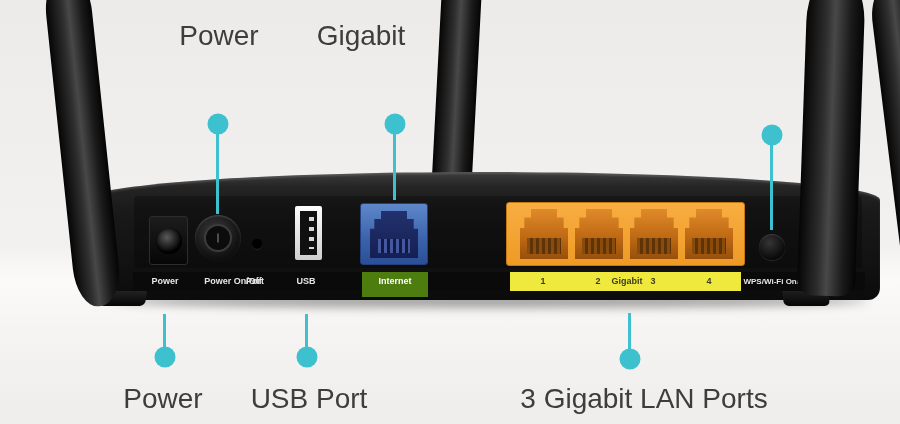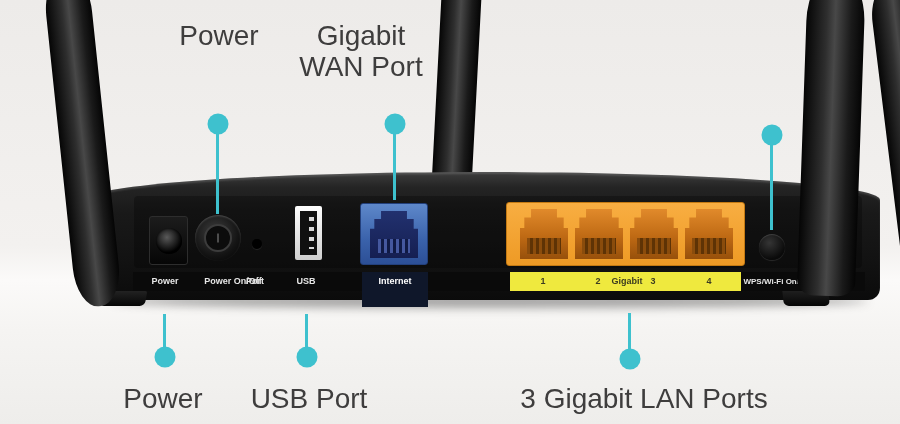--- a/index.html
+++ b/index.html
@@ -46,21 +46,21 @@
     clip-path:polygon(23% 0,77% 0,77% 17%,91% 17%,91% 38%,100% 38%,100% 100%,0 100%,0 38%,9% 38%,9% 17%,23% 17%);
     background:linear-gradient(180deg,#e18a2b 0%,#bf6a14 55%,#97500b 100%);}
   .lan-port .pins{position:absolute;left:15%;right:15%;bottom:10%;height:32%;background:repeating-linear-gradient(90deg,#8a4c0c 0 3px,#5e3305 3px 6px);}
   #lan-port-1{left:13px;} #lan-port-2{left:68px;} #lan-port-3{left:123px;} #lan-port-4{left:178px;}
   #wps-button{position:absolute;left:759px;top:234px;width:26px;height:26px;border-radius:50%;z-index:3;
     background:radial-gradient(circle at 40% 34%,#353535,#0a0a0a 70%);box-shadow:0 1px 1px rgba(255,255,255,.12),inset 0 1px 1px rgba(255,255,255,.15);}
   
   #label-strip{position:absolute;left:133px;top:272px;width:732px;height:19px;background:#0a0a0a;z-index:3;}
   .strip-label{position:absolute;transform:translateX(-50%);font-size:9px;font-weight:bold;color:#e6e6e6;line-height:19px;white-space:nowrap;}
   #sl-power{left:32px;} #sl-ponoff{left:100px;} #sl-reset{left:122px;} #sl-usb{left:173px;}
-  #internet-chip{position:absolute;left:229px;top:0;width:66px;height:35px;background:#0f172a;}
+  #internet-chip{position:absolute;left:229px;top:0;width:66px;height:25px;background:#4d7c0f;}
   #internet-chip .strip-label{left:50%;color:#fff;}
   #ethernet-chip{position:absolute;left:377px;top:0;width:231px;height:19px;background:#efe93e;}
   #ethernet-chip .strip-label{color:#3c3c20;font-weight:bold;}
   #sl-eth1{left:33px;} #sl-eth2{left:88px;} #sl-ethword{left:117px;} #sl-eth3{left:143px;} #sl-eth4{left:199px;}
   #sl-wps{left:644px;font-size:8px;}
   
   .co-line{position:absolute;width:3px;background:#3EC1CE;z-index:5;}
   .co-dot{position:absolute;width:21px;height:21px;border-radius:50%;background:#3EC1CE;transform:translate(-50%,-50%);z-index:5;}
   #co-ponoff-line{left:216px;top:134px;height:80px;} #co-ponoff-dot{left:218px;top:124px;}
   #co-wan-line{left:393px;top:134px;height:66px;}   #co-wan-dot{left:395px;top:124px;}
@@ -150,19 +150,18 @@
   <div class="co-line" id="co-usb-line"></div>
   <div class="co-dot" id="co-usb-dot"></div>
   <div class="co-line" id="co-lan-line"></div>
   <div class="co-dot" id="co-lan-dot"></div>
 
   <div class="big-label" id="lbl-ponoff">
     <div>Power</div>
   </div>
   <div class="big-label" id="lbl-wan">
     <div>Gigabit</div>
-    <div>WAN Port</div>
   </div>
   <div class="big-label" id="lbl-power">Power</div>
   <div class="big-label" id="lbl-usb">USB Port</div>
   <div class="big-label" id="lbl-lan">3 Gigabit LAN Ports</div>
 
 </div>
 
 </body></html>

